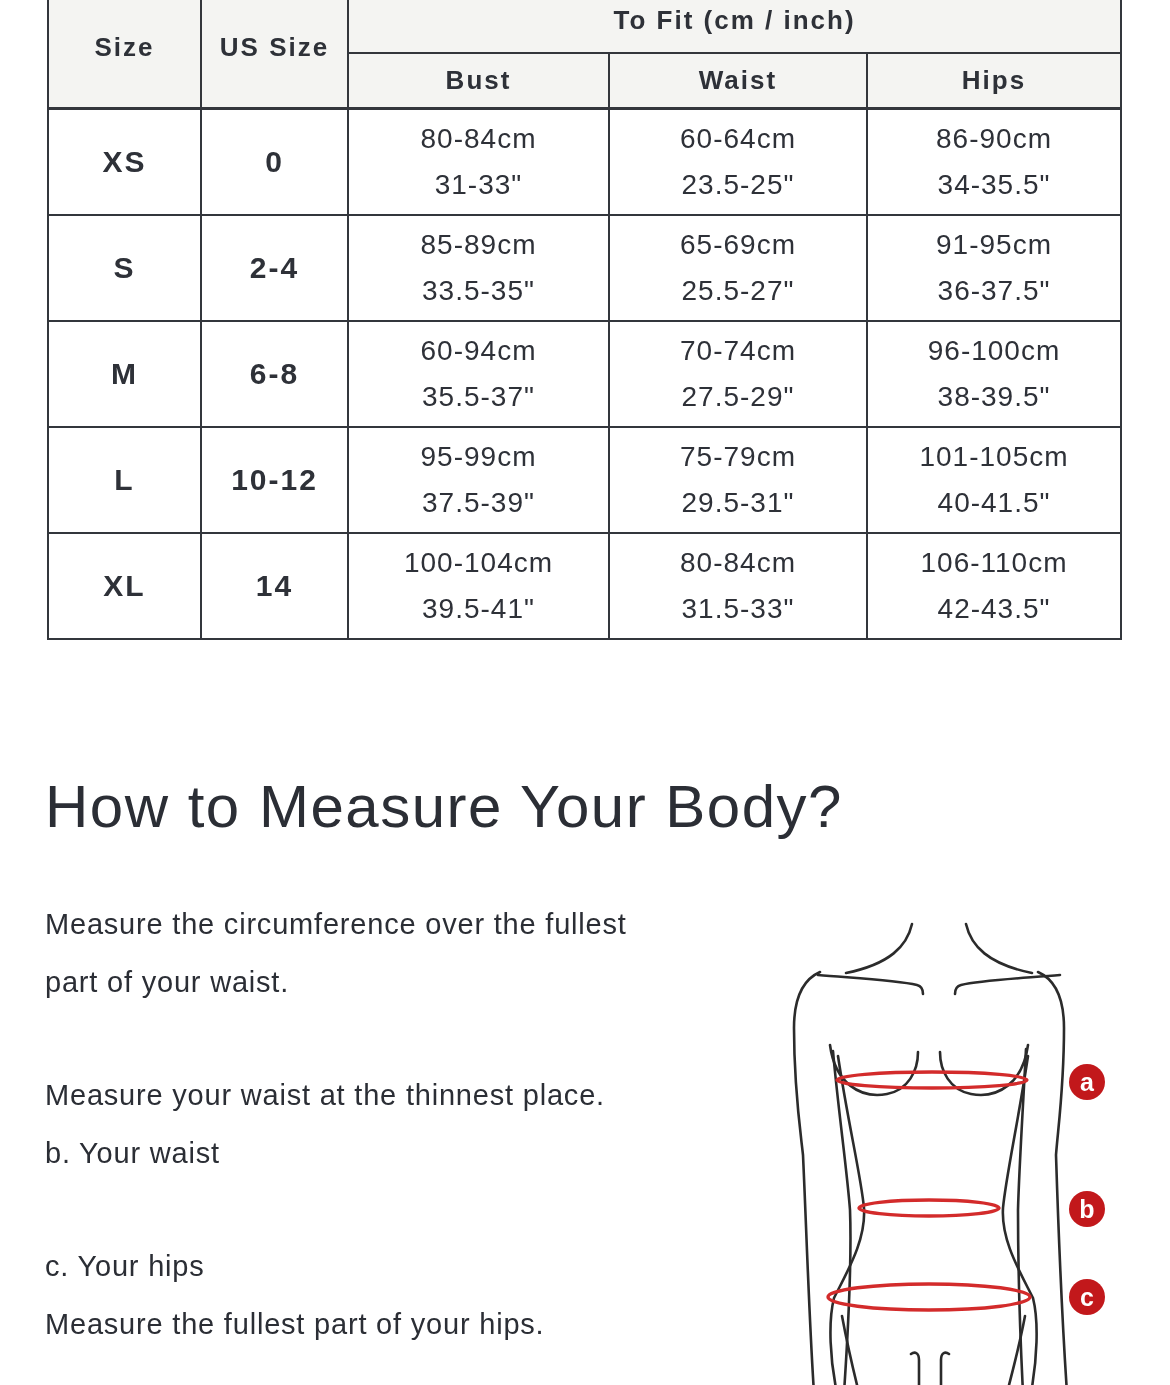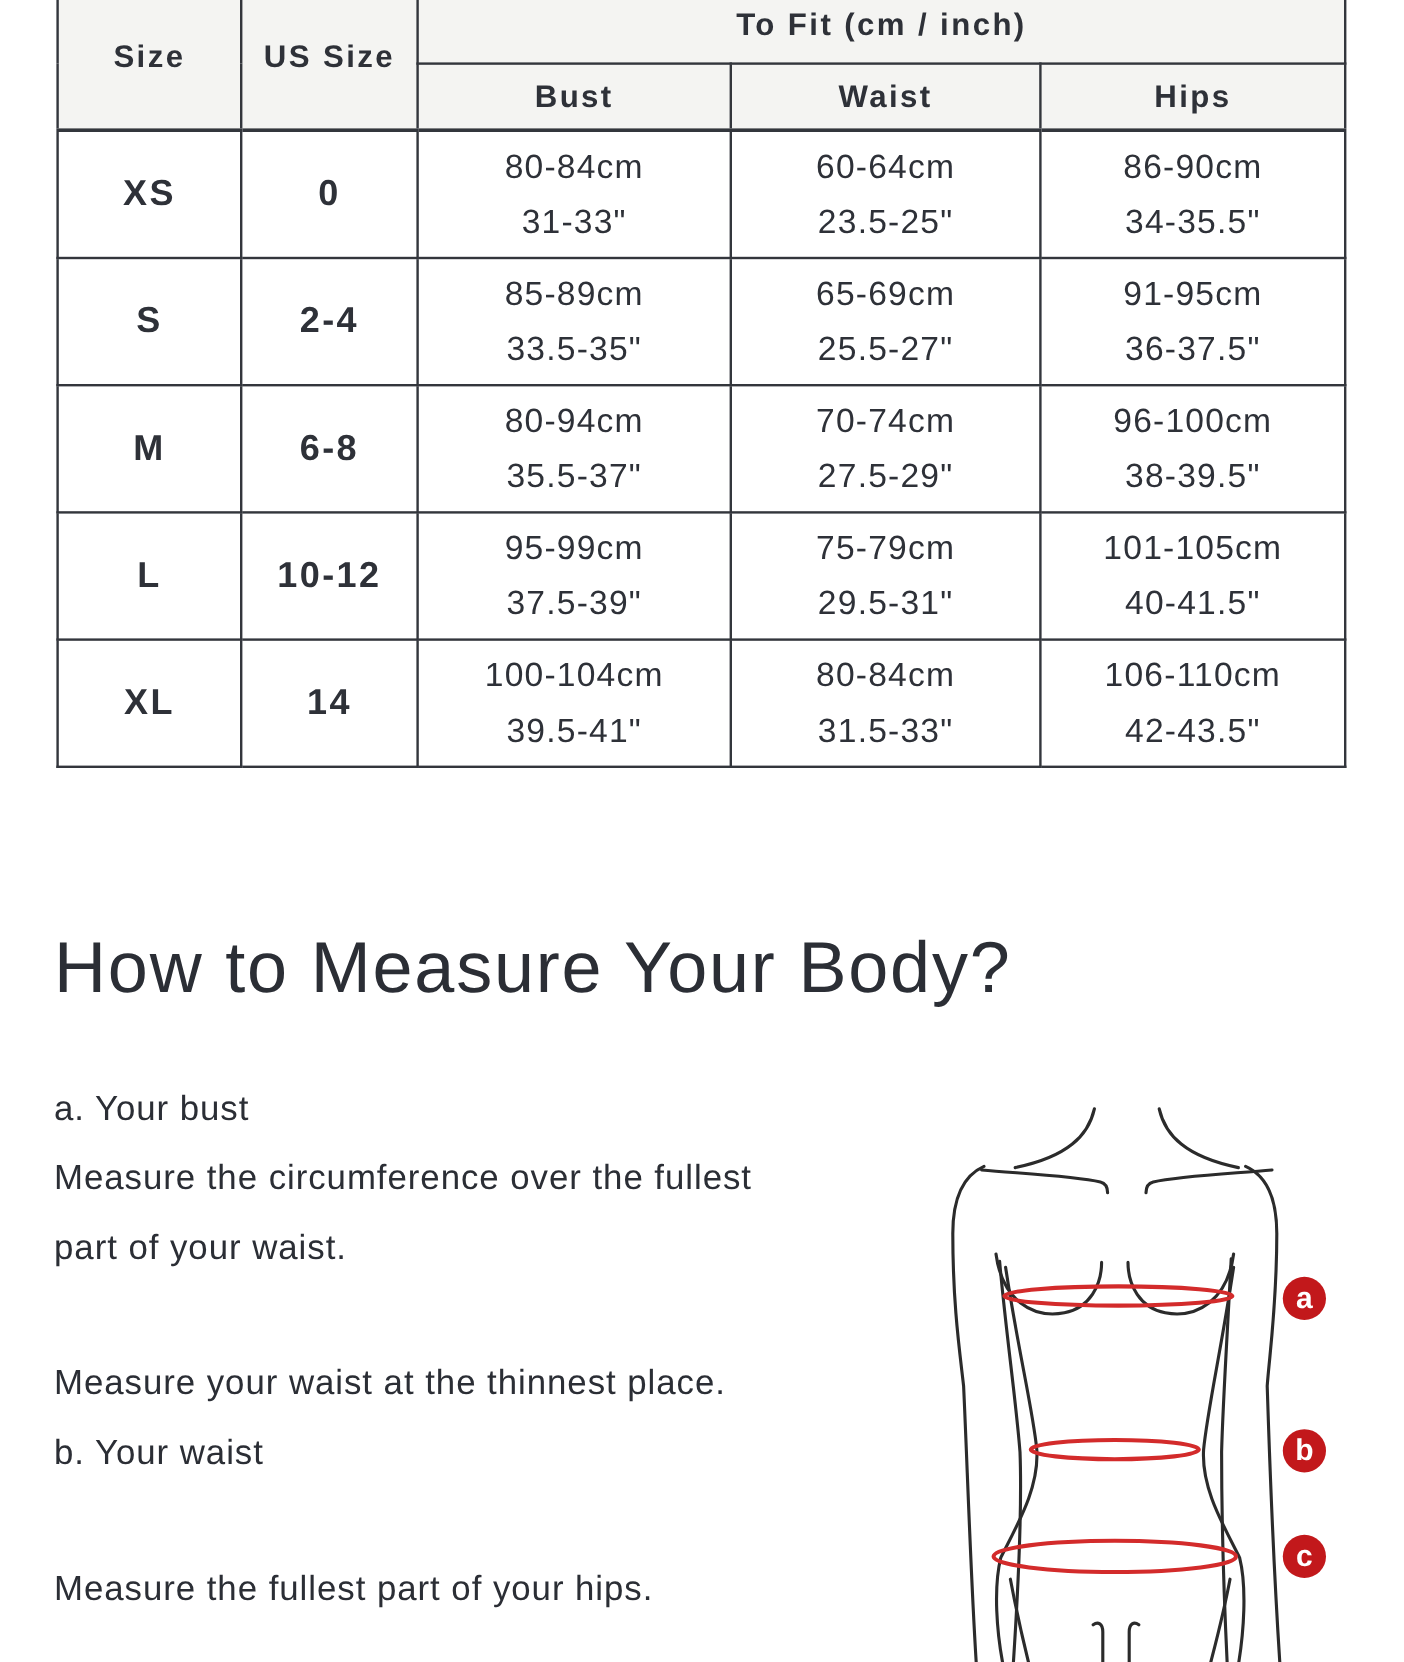--- a/index.html
+++ b/index.html
@@ -107,21 +107,21 @@
         </td>
       <td>
           <div class="cell-line">91-95cm</div>
           <div class="cell-line">36-37.5"</div>
         </td>
     </tr>
     <tr>
       <td class="size-cell">M</td>
       <td class="size-cell">6-8</td>
       <td>
-          <div class="cell-line">80-94cm</div>
+          <div class="cell-line">60-94cm</div>
           <div class="cell-line">35.5-37"</div>
         </td>
       <td>
           <div class="cell-line">70-74cm</div>
           <div class="cell-line">27.5-29"</div>
         </td>
       <td>
           <div class="cell-line">96-100cm</div>
           <div class="cell-line">38-39.5"</div>
         </td>
@@ -158,29 +158,29 @@
           <div class="cell-line">42-43.5"</div>
         </td>
     </tr>
   </tbody>
 </table>
 
 <h1 class="how-heading">How to Measure Your Body?</h1>
 
 <div class="instructions">
   <div class="instr-item">
-    <div class="instr-line">a. Your bust</div>
     <div class="instr-line">Measure the circumference over the fullest</div>
     <div class="instr-line">part of your waist.</div>
   </div>
   <div class="instr-item">
     <div class="instr-line">Measure your waist at the thinnest place.</div>
     <div class="instr-line">b. Your waist</div>
   </div>
   <div class="instr-item">
+    <div class="instr-line">c. Your hips</div>
     <div class="instr-line">Measure the fullest part of your hips.</div>
   </div>
 </div>
 
 <div class="diagram-wrap">
   <svg width="380" height="475" viewBox="0 0 380 475">
     <g fill="none" stroke="#2b2b2b" stroke-width="2.6" stroke-linecap="round" class="body-lines">
 
       <path d="M122,6 C117,28 100,46 56,55"></path>
       <path d="M176,6 C181,28 198,46 242,55"></path>

